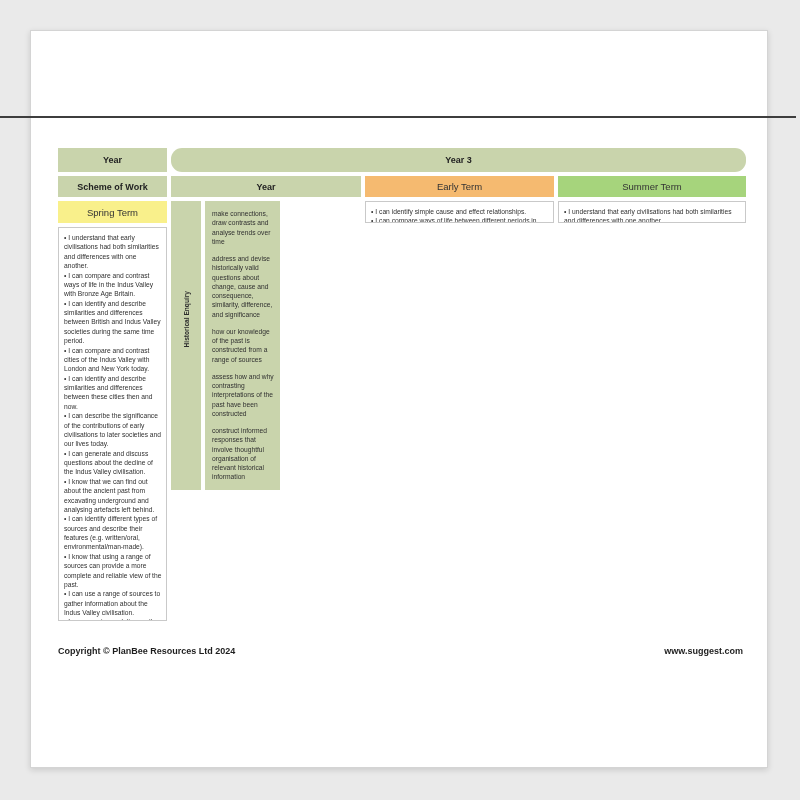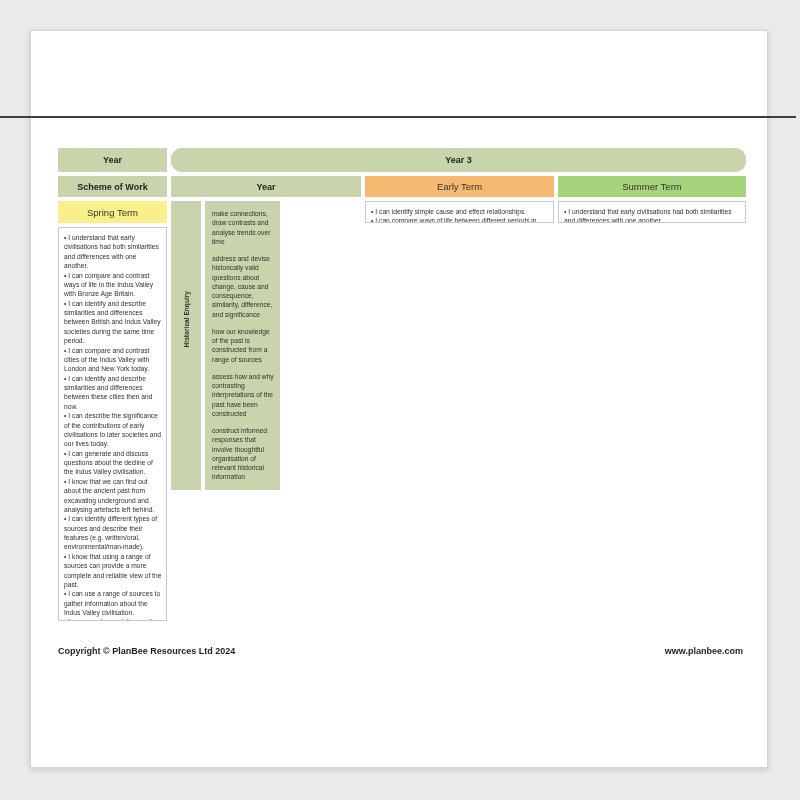--- a/index.html
+++ b/index.html
@@ -233,18 +233,18 @@
 
         <span class="objective"><span class="marker">•</span><span>I can describe what these sources tell us about the Indus Valley civilisation.</span></span>
 
         <span class="objective"><span class="marker">•</span><span>I can select and summarise information and evidence from sources to answer questions</span></span>
       </div>
 
   </div>
 
   <div class="footer">
     <span>Copyright © PlanBee Resources Ltd 2024</span>
-    <span>www.planbee.com</span>
+    <span>www.suggest.com</span>
   </div>
 
 </div>
 
 <div class="top-rule" style="background: rgb(62, 62, 62);"></div>
 
 </body></html>

